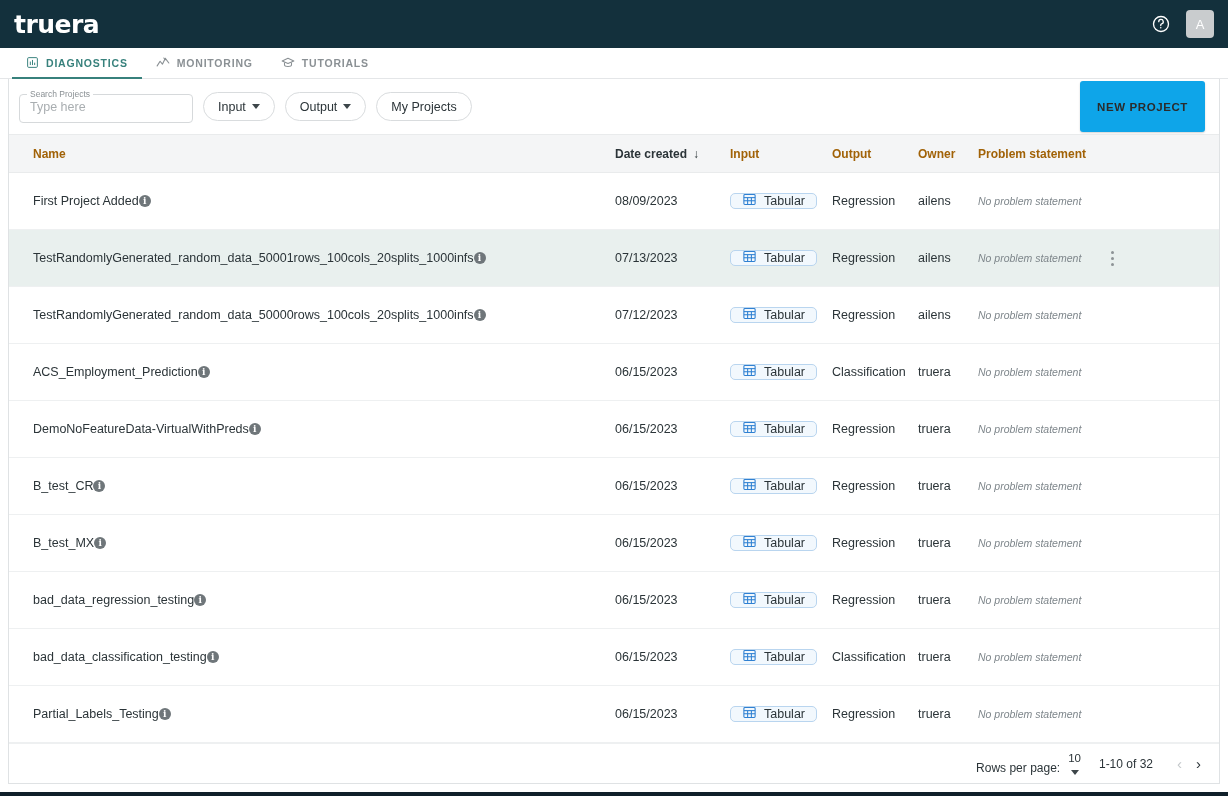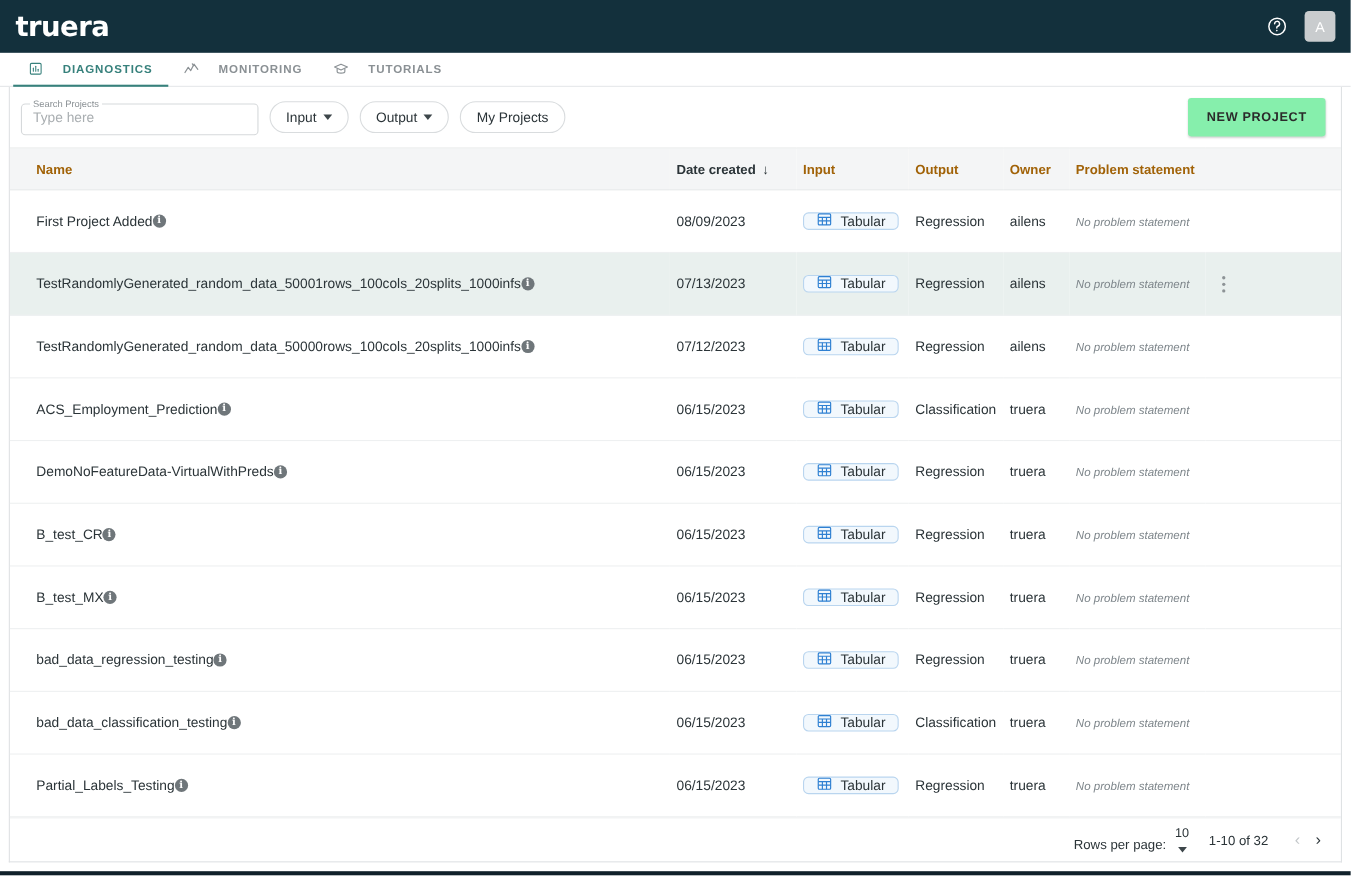--- a/index.html
+++ b/index.html
@@ -54,21 +54,21 @@
 
   
   .navwrap {
     flex: 0 0 31px;
     border-bottom: 1px solid #e4e6e8;
     background: #fff;
     display: flex; align-items: stretch;
     padding-left: 12px;
   }
   .navtab {
-    display: flex; align-items: center; gap: 18px;
+    display: flex; align-items: center; gap: 7px;
     padding: 0 14px;
     font-size: 10.5px;
     font-weight: 700;
     letter-spacing: 0.8px;
     color: #8a9094;
     cursor: pointer;
     border-bottom: 2px solid transparent;
     margin-bottom: -1px;
   }
   .navtab.active { color: #37817c; border-bottom-color: #37817c; }
@@ -87,21 +87,21 @@
 
   
   .toolbar {
     flex: 0 0 55px;
     display: flex; align-items: center;
     padding: 0 14px 0 10px;
     gap: 10px;
   }
   .searchbox {
     position: relative;
-    width: 216px; height: 33px;
+    width: 174px; height: 33px;
   }
   .searchbox fieldset {
     position: absolute; inset: 0;
     border: 1px solid #d6d9db;
     border-radius: 4px;
     padding: 0 7px;
     pointer-events: none;
   }
   .searchbox legend {
     font-size: 8.5px;
@@ -132,22 +132,22 @@
     font-family: "Liberation Sans", sans-serif;
   }
   .caret {
     width: 0; height: 0;
     border-left: 4px solid transparent;
     border-right: 4px solid transparent;
     border-top: 5px solid #3d464a;
   }
   .newproject {
     margin-left: auto;
-    height: 35px;
-    background: #86efac;
+    height: 51px;
+    background: #0ea5e9;
     border: none;
     border-radius: 3px;
     padding: 0 17px;
     font-size: 11.5px;
     font-weight: 700;
     letter-spacing: 0.6px;
     color: #2b2b2b;
     cursor: pointer;
     font-family: "Liberation Sans", sans-serif;
     box-shadow: 0 1px 2px rgba(0,0,0,0.18);

